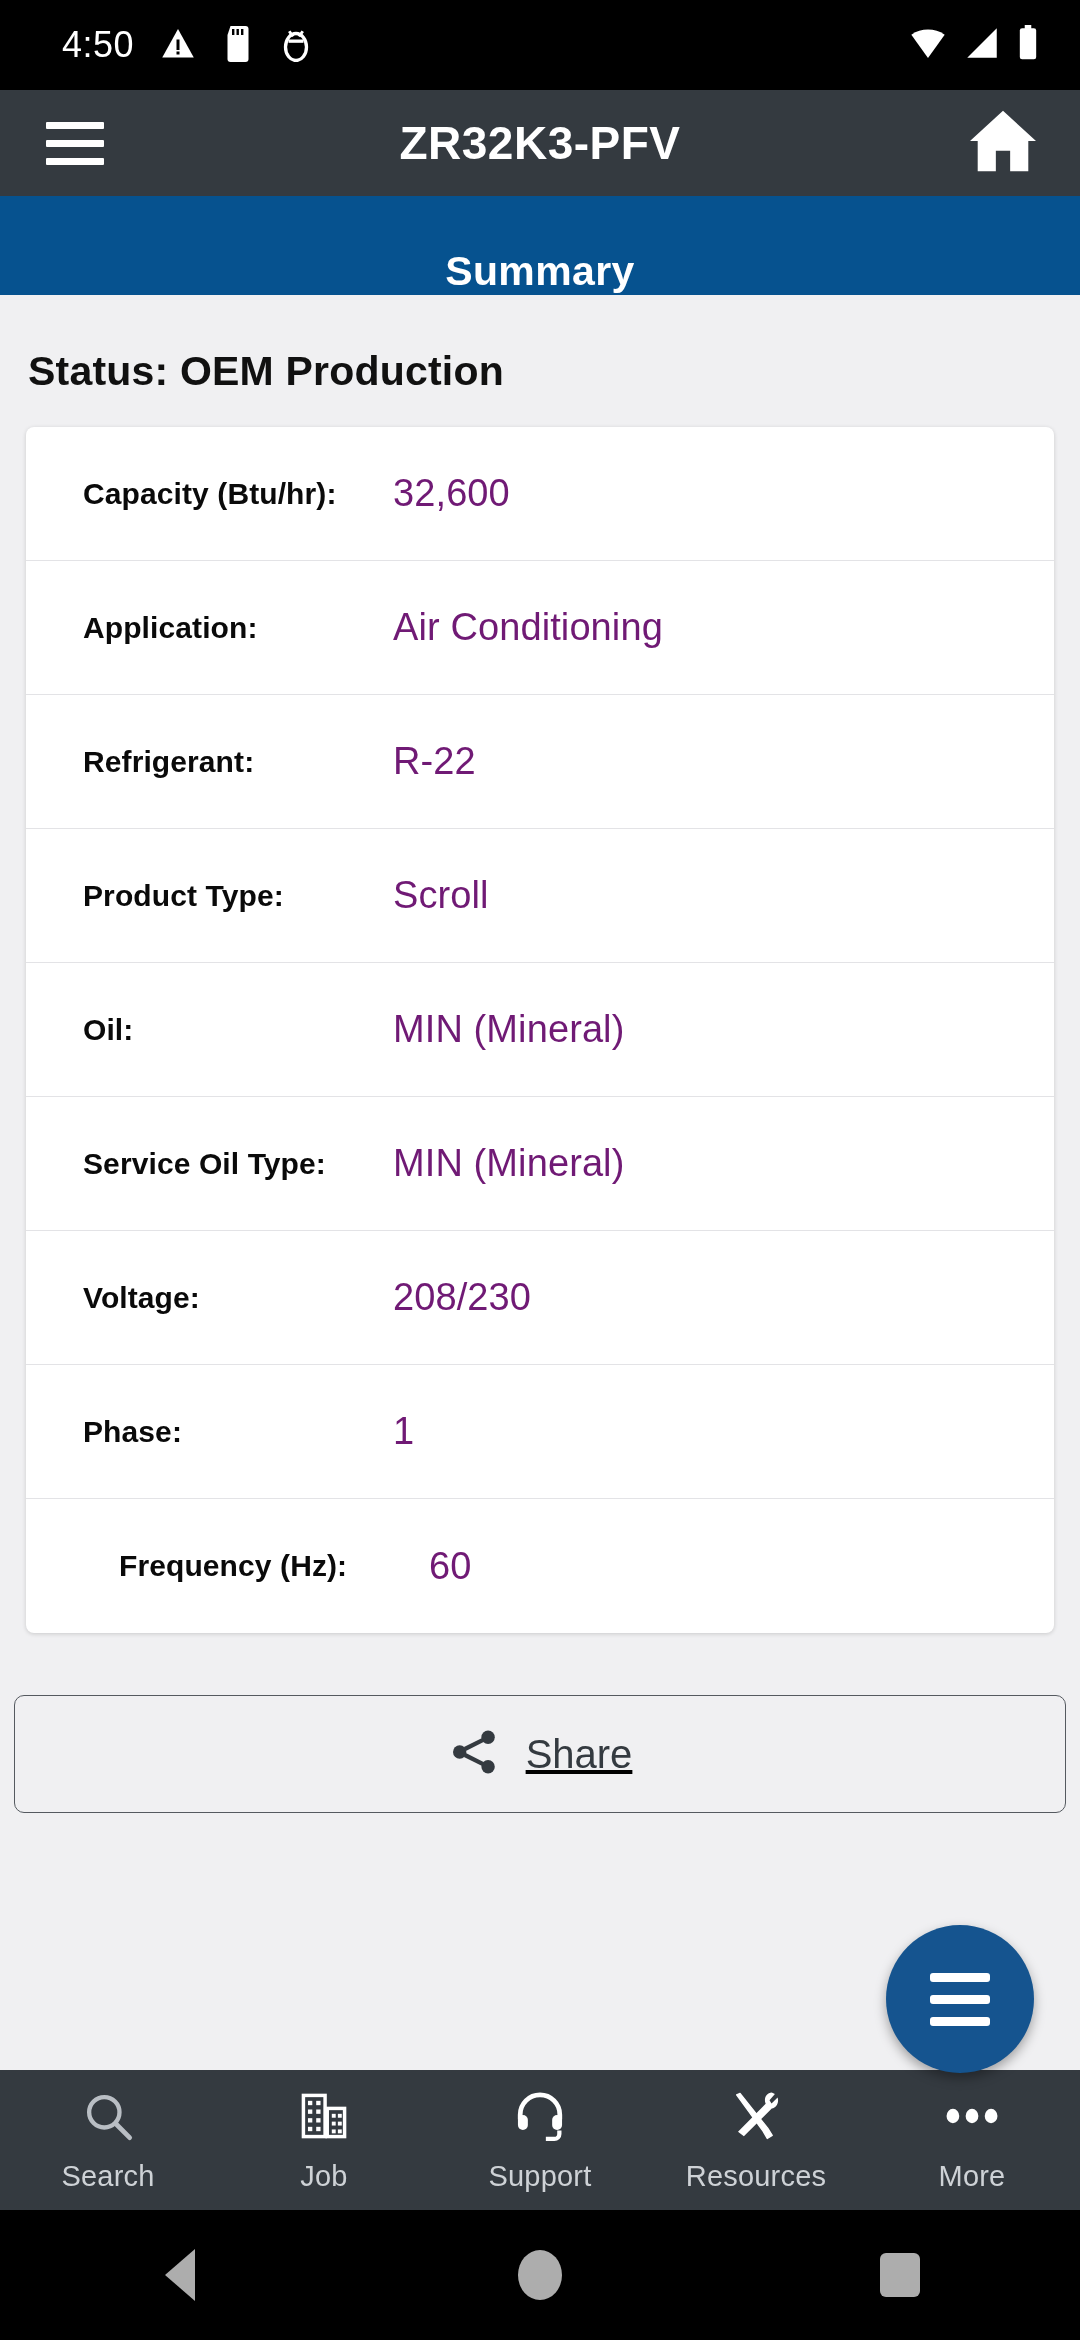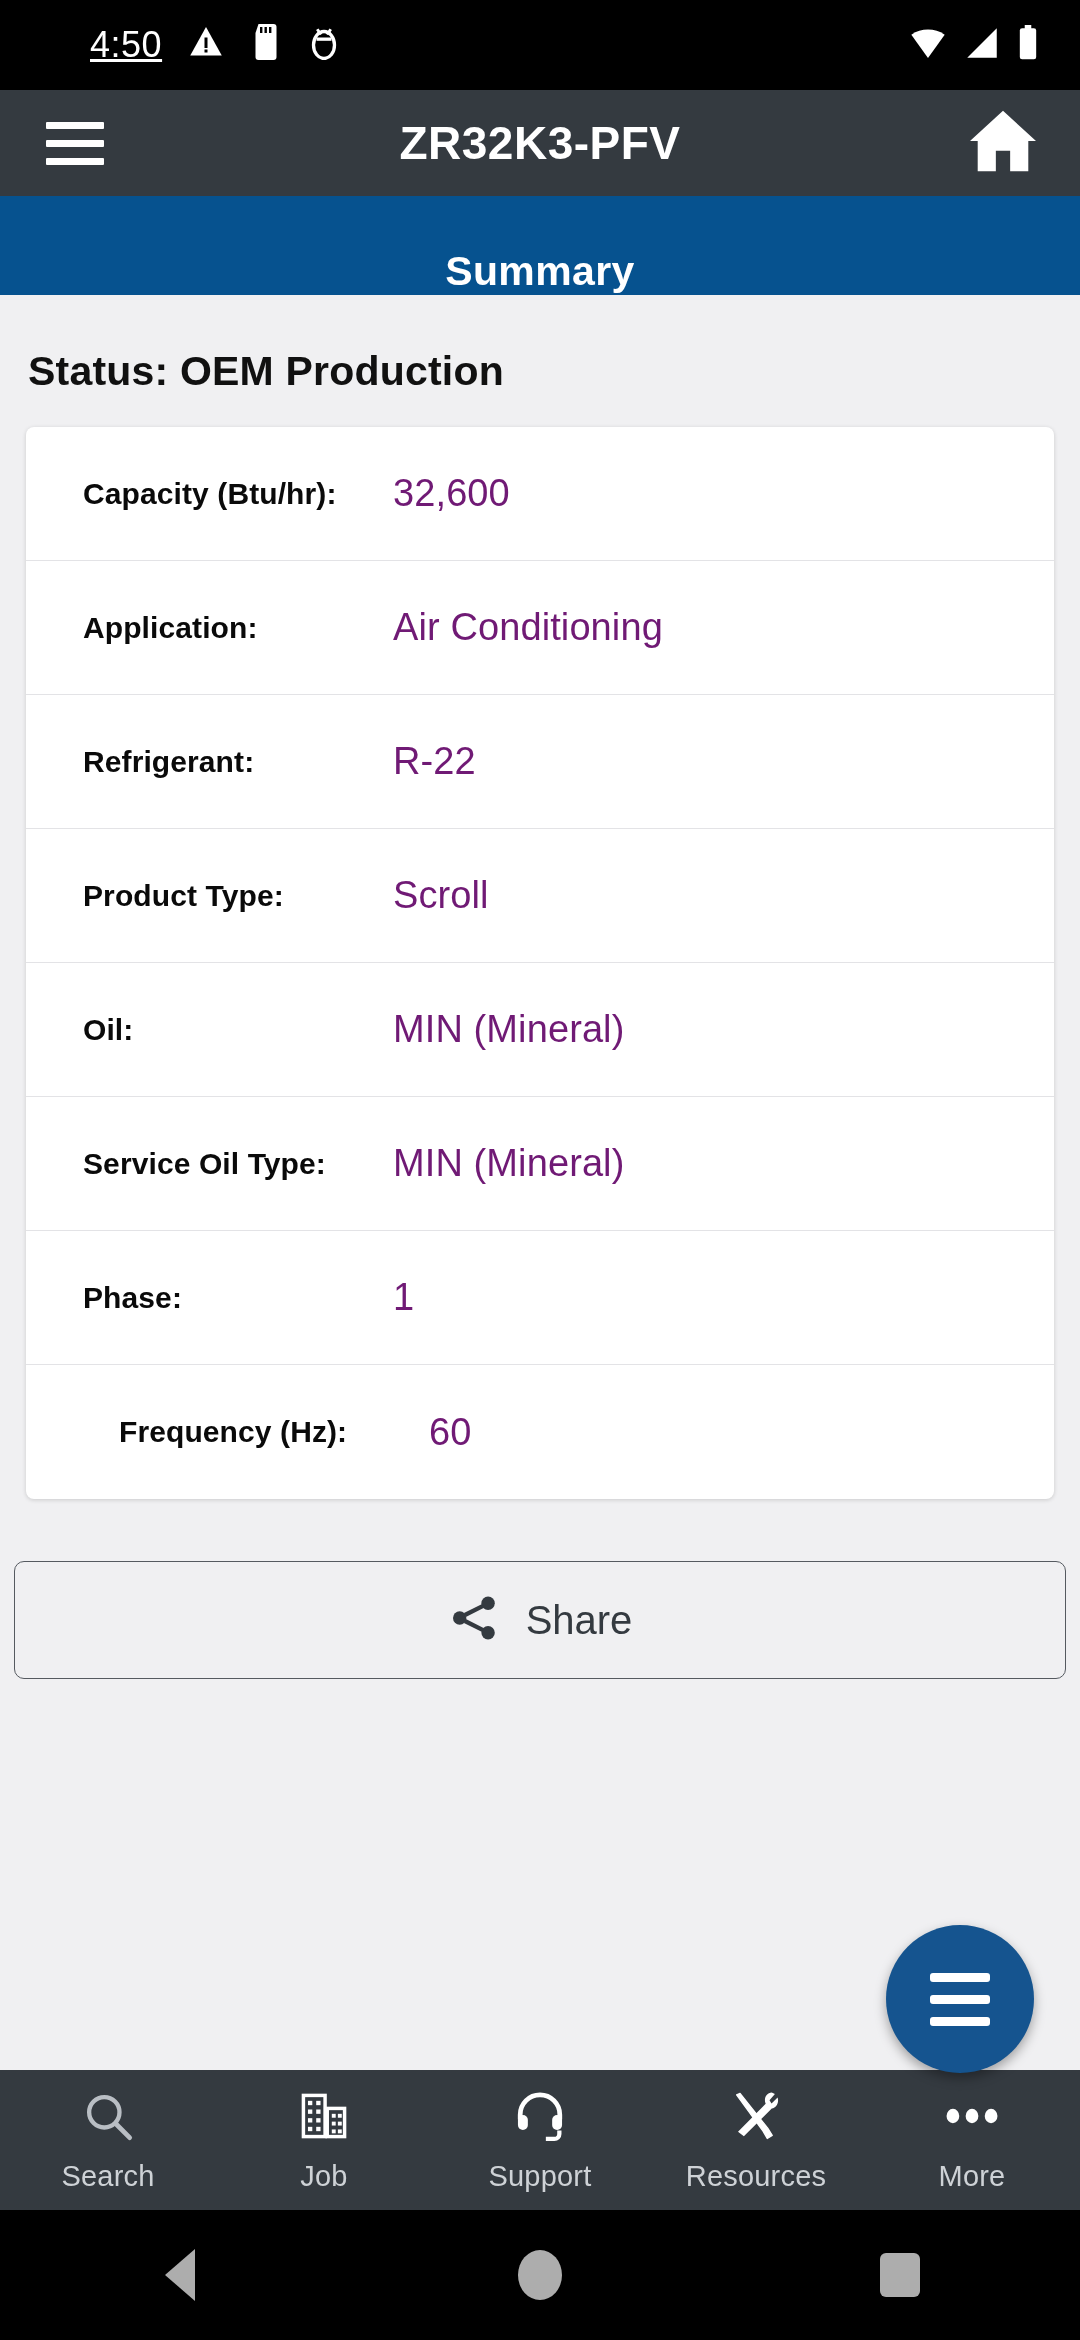--- a/index.html
+++ b/index.html
@@ -9,21 +9,21 @@
     font-family:"Liberation Sans", sans-serif;
     overflow:hidden;
   }
   #screen { position:relative; width:1080px; height:2340px; background:#f0f0f2; }
 
   
   .statusbar{
     position:absolute; top:0; left:0; width:1080px; height:90px;
     background:#000; color:#fff; display:flex; align-items:center;
   }
-  .sb-left{ display:flex; align-items:flex-start; gap:26px; margin-left:90px;text-decoration:underline; }
+  .sb-left{ display:flex; align-items:flex-end; gap:26px; margin-left:62px; }
   .sb-clock{ font-size:36px; letter-spacing:0.5px; font-family:"Liberation Sans", sans-serif; }
   .sb-right{ margin-left:auto; margin-right:40px; display:flex; align-items:center; gap:16px; }
   .sb-icon{ display:block; }
 
   
   .appbar{
     position:absolute; top:90px; left:0; width:1080px; height:106px;
     background:#343a40; display:flex; align-items:center;
   }
   .hamburger{ width:58px; margin-left:46px; display:flex; flex-direction:column; gap:11px; cursor:pointer; }
@@ -80,20 +80,21 @@
 
   
   .share-btn{
     margin:62px 14px 0 14px;
     height:118px;
     border:1px solid #555a60;
     border-radius:10px;
     background:transparent;
     display:flex; align-items:center; justify-content:center; gap:26px;
     cursor:pointer;
+    text-decoration:underline;
   }
   .share-label{ font-size:40px; color:#343a40; }
 
   
   .fab{
     position:absolute; left:886px; top:1925px;
     width:148px; height:148px; border-radius:50%;
     background:#15548f;
     box-shadow:0 5px 12px rgba(0,0,0,0.34);
     display:flex; flex-direction:column; align-items:center; justify-content:center; gap:13px;
@@ -217,20 +218,24 @@
           <div class="k">Product Type:</div>
           <div class="v">Scroll</div>
         </div>
         <div class="row">
           <div class="k">Oil:</div>
           <div class="v">MIN (Mineral)</div>
         </div>
         <div class="row">
           <div class="k">Service Oil Type:</div>
           <div class="v">MIN (Mineral)</div>
+        </div>
+        <div class="row">
+          <div class="k">Voltage:</div>
+          <div class="v">208/230</div>
         </div>
         <div class="row">
           <div class="k">Phase:</div>
           <div class="v">1</div>
         </div>
         <div class="row">
           <div class="k">Frequency (Hz):</div>
           <div class="v">60</div>
         </div>
       </div>

